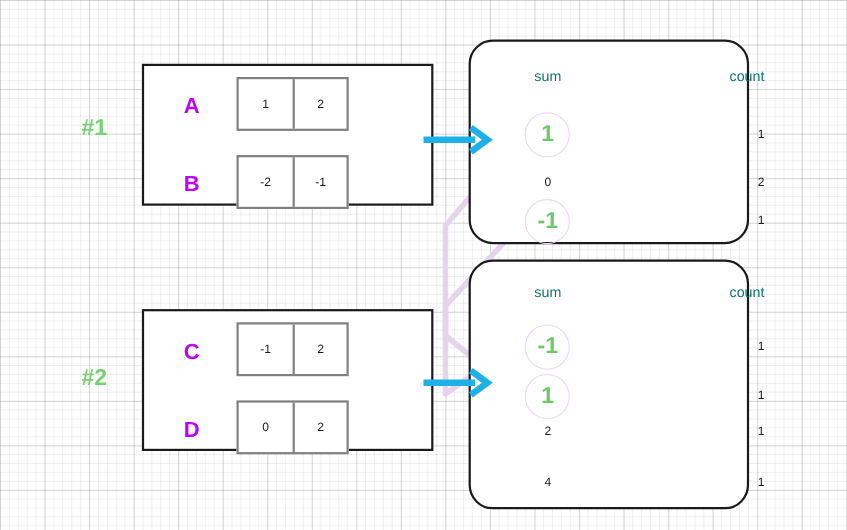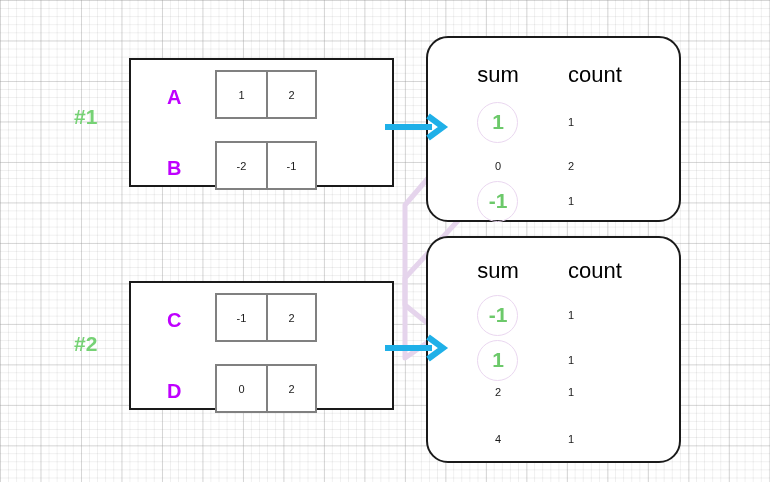--- a/index.html
+++ b/index.html
@@ -67,27 +67,27 @@
   .panel{
     position:absolute;
     border:2px solid #1a1a1a;
     border-radius:22px;
     background:#ffffff;
     box-sizing:border-box;
     z-index:2;
   }
   .panel .hdr{
     position:absolute;
-    color:#000000;
-    font-size:22px;
+    color:#0f766e;
+    font-size:13px;
     font-weight:normal;
     white-space:nowrap;
   }
   .panel .sumcol{left:0;width:140px;text-align:center;}
-  .panel .cntcol{left:140px;width:140px;text-align:left;}
+  .panel .cntcol{left:127px;width:140px;text-align:right;}
 
   .val{
     position:absolute;
     font-size:11px;
     color:#1a1a1a;
     text-align:center;
     white-space:nowrap;
   }
   .val.hi{
     font-size:21px;

